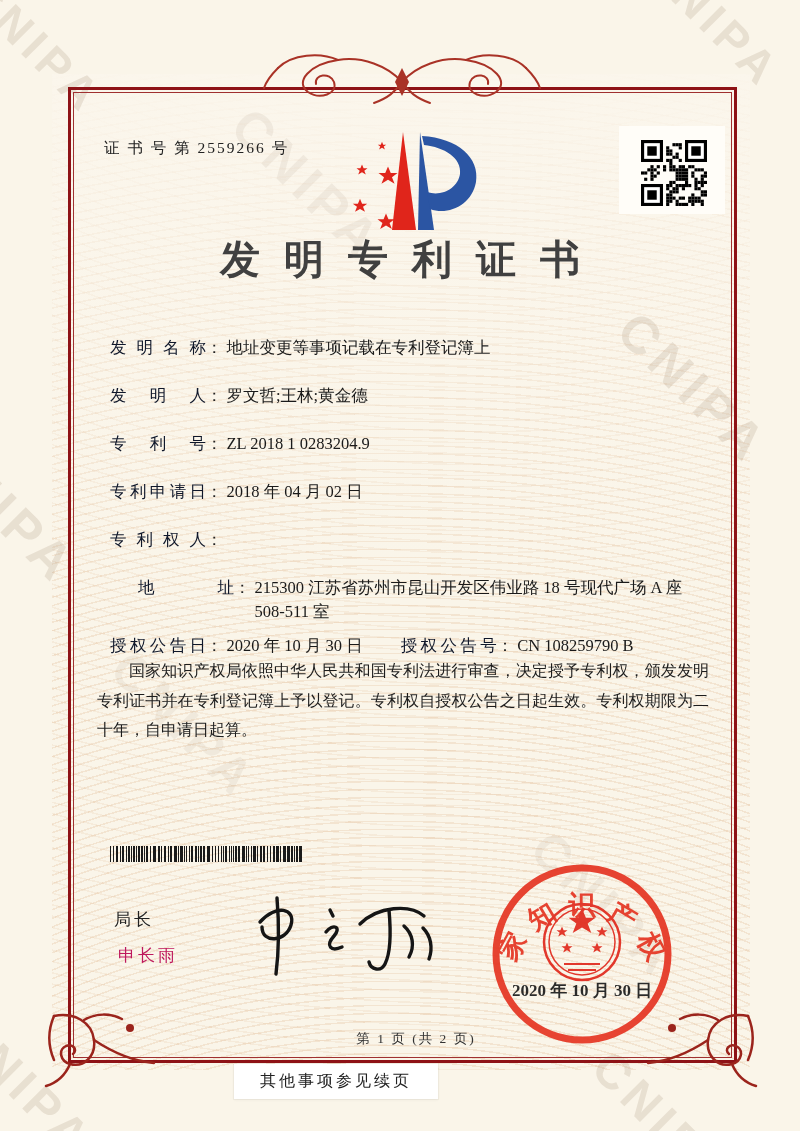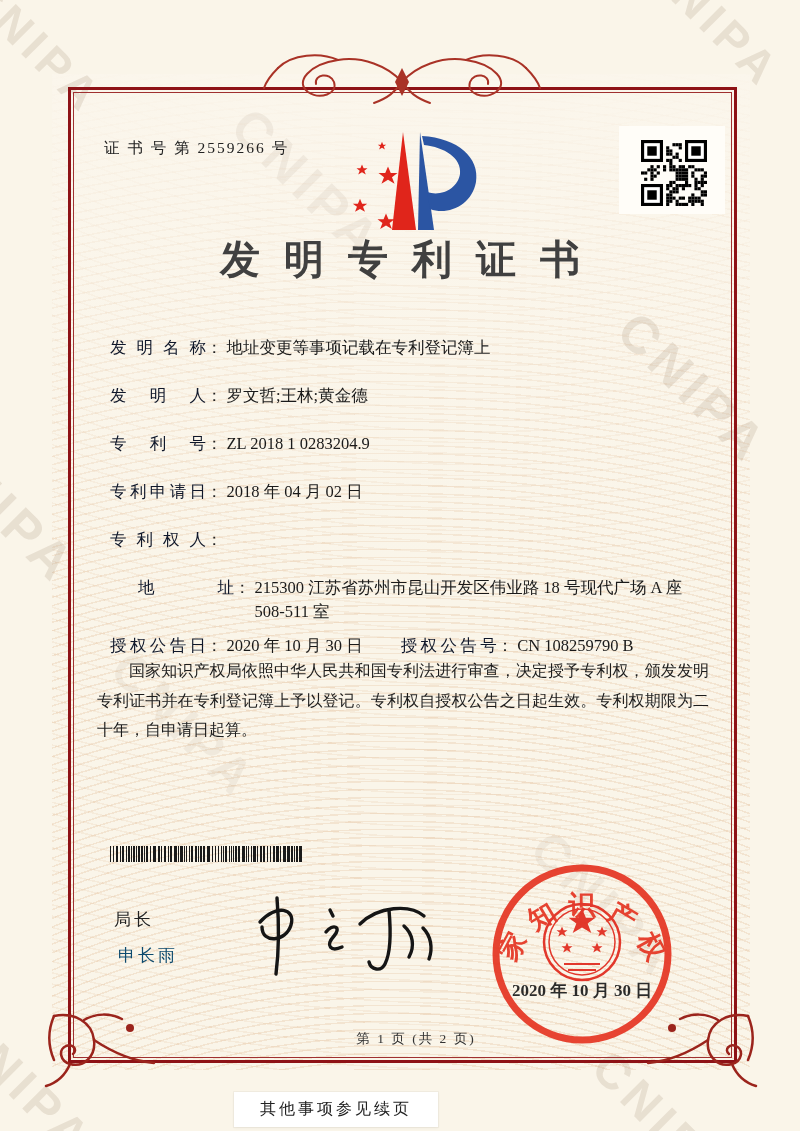--- a/index.html
+++ b/index.html
@@ -58,29 +58,29 @@
   .grant-group2{margin-left:38px;display:flex;}
   .paras{
     position:absolute;left:97px;top:656px;width:612px;
     font-size:16px;line-height:29.5px;text-align:justify;color:#1d1d1d;
   }
   .paras p{margin:0;text-indent:2em;}
   .barcode{position:absolute;left:110px;top:846px;width:196px;height:16px;}
   .sig-role{position:absolute;left:114px;top:908px;font-size:17px;letter-spacing:3px;
     font-family:"Liberation Sans","DejaVu Sans",sans-serif;color:#222;}
   .sig-name{position:absolute;left:118px;top:944px;font-size:17px;letter-spacing:3px;
-    font-family:"Liberation Sans","DejaVu Sans",sans-serif;color:#0c4a6e;}
+    font-family:"Liberation Sans","DejaVu Sans",sans-serif;color:#be185d;}
   .sig-script{position:absolute;left:232px;top:892px;width:225px;height:88px;}
   .seal{position:absolute;left:488px;top:860px;width:188px;height:188px;}
   .page-info{
     position:absolute;left:0;top:1030px;width:800px;text-align:center;
     font-size:13.5px;letter-spacing:2px;color:#333;padding-left:16px;
   }
   .cont-note{
-    position:absolute;left:0;top:1064px;width:672px;text-align:center;margin-top:28px;
+    position:absolute;left:0;top:1064px;width:672px;text-align:center;
   }
   .cont-note span{
     display:inline-block;background:#ffffff;padding:7px 26px;
     font-size:16px;letter-spacing:3px;color:#222;
     box-shadow:0 0 0 1px rgba(0,0,0,0.03), 0 1px 3px rgba(0,0,0,0.05);
   }
 </style>
 </head>
 <body>
 

